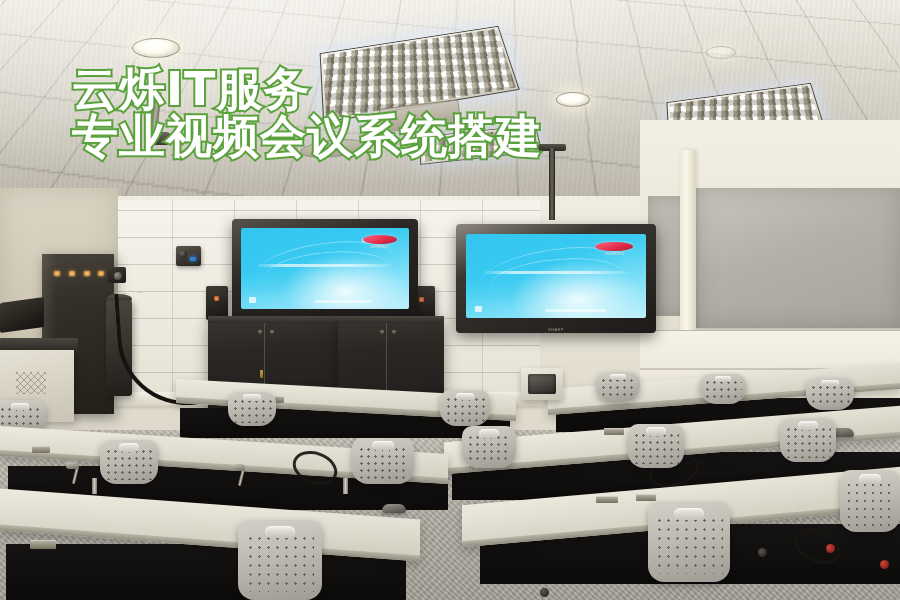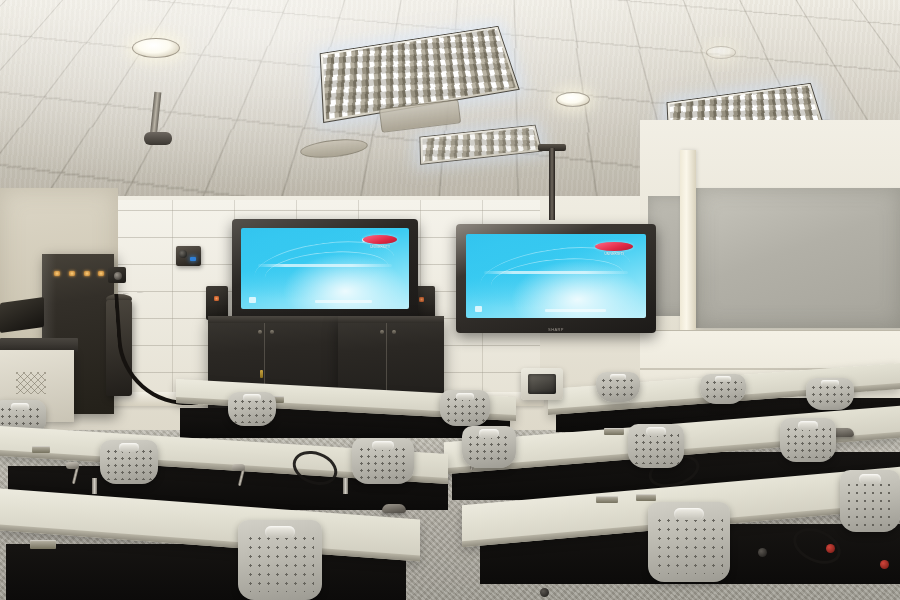--- a/index.html
+++ b/index.html
@@ -692,14 +692,18 @@
     <div class="handle" style="height:10px;"></div>
   </div>
 
   <div class="caster red" style="left:880px;top:560px;"></div>
   <div class="caster red" style="left:826px;top:544px;"></div>
   <div class="caster" style="left:758px;top:548px;"></div>
   <div class="caster" style="left:540px;top:588px;"></div>
 
   <div class="cablebundle" style="left:792px;top:530px;width:44px;height:26px;transform:rotate(24deg);"></div>
 
+  <div id="watermark">
+    <div class="l1">云烁IT服务</div>
+    <div class="l2">专业视频会议系统搭建</div>
+  </div>
 
 </div>
 
 </body></html>

